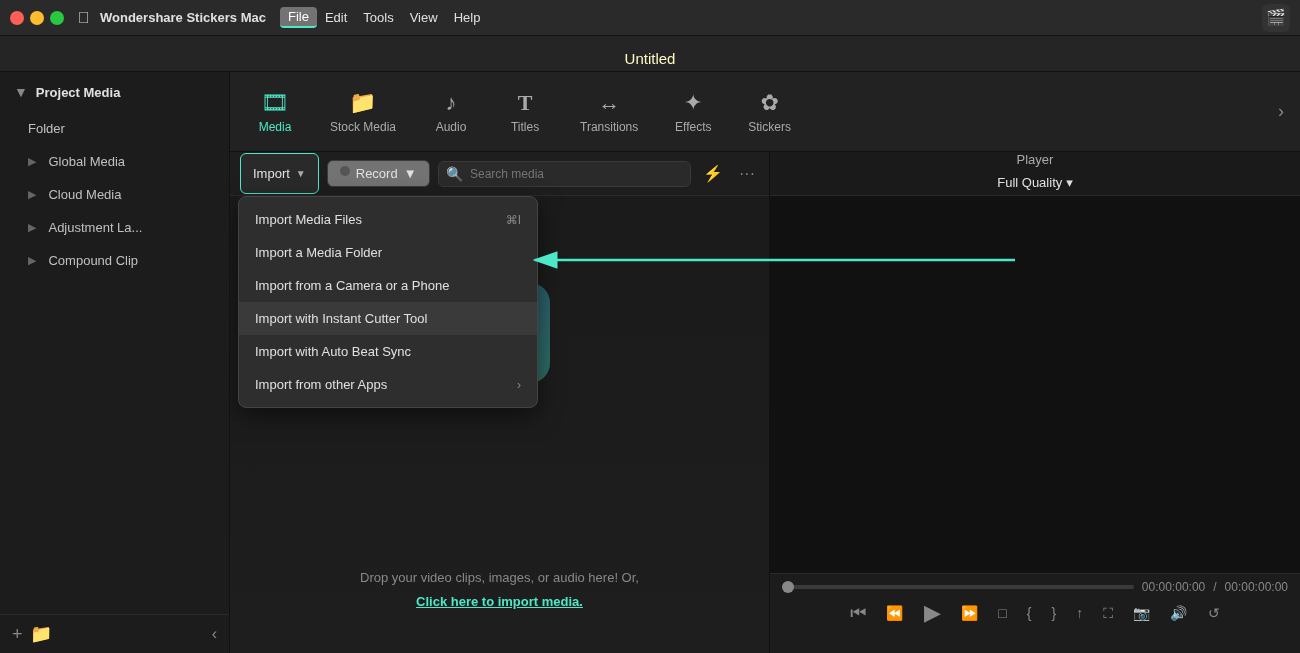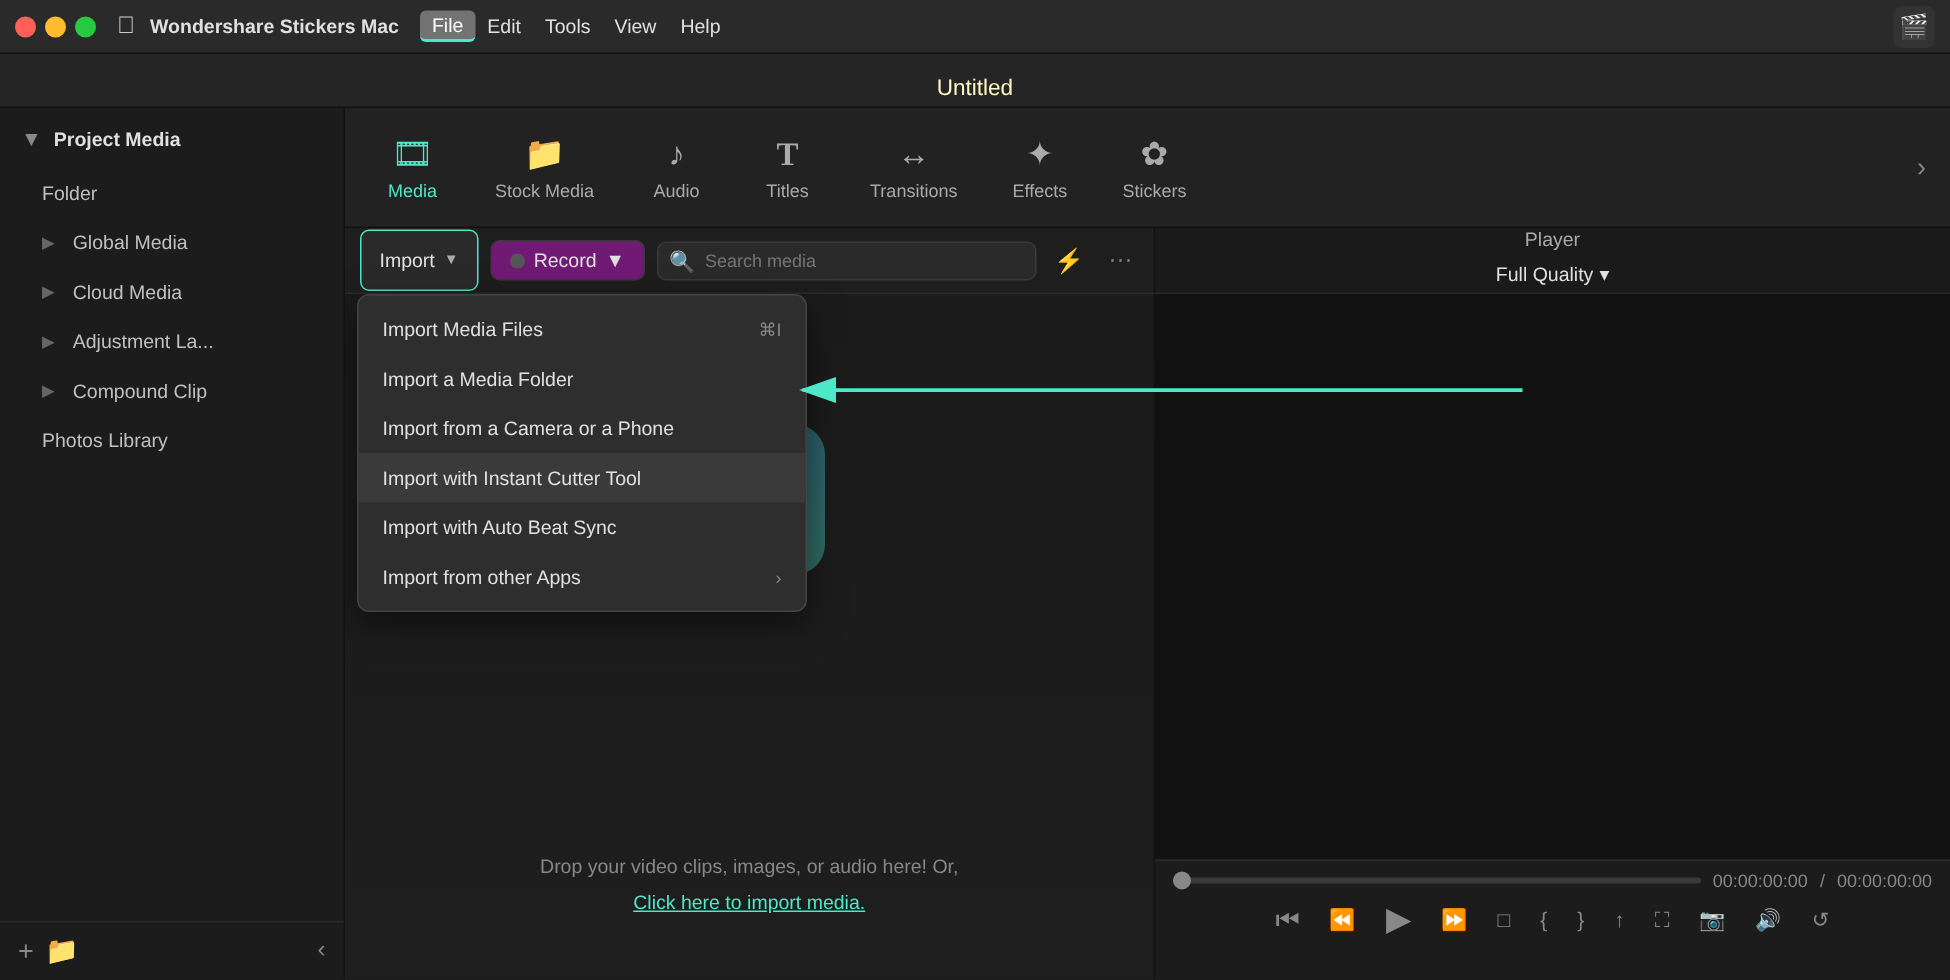--- a/index.html
+++ b/index.html
@@ -175,23 +175,23 @@
       border: 1.5px solid #4de8c8;
       border-radius: 6px;
       padding: 12px 12px;
       color: #e0e0e0;
       font-size: 13px;
       cursor: pointer;
     }
     .import-btn .chevron { font-size: 10px; color: #aaa; }
     .record-btn {
       display: flex;
-      align-items: center;
+      align-items: flex-start;
       gap: 6px;
-      background: #701a75;
+      background: #737373;
       border: 1px solid #3a3a3a;
       border-radius: 6px;
       padding: 5px 12px;
       color: #e0e0e0;
       font-size: 13px;
       cursor: pointer;
     }
     .record-dot { width: 10px; height: 10px; border-radius: 50%; background: #555; }
     .search-box {
       flex: 1;
@@ -290,20 +290,21 @@
       z-index: 1;
       text-align: center;
       color: #888;
       font-size: 13px;
       line-height: 1.8;
     }
     .drop-link {
       color: #4de8c8;
       text-decoration: underline;
       cursor: pointer;
+      font-weight: bold;
     }
 
     
     .player-panel {
       flex: 1;
       background: #1a1a1a;
       display: flex;
       flex-direction: column;
     }
     .player-header {
@@ -468,23 +469,20 @@
       <span>Cloud Media</span>
     </div>
     <div class="sidebar-item">
       <span class="item-chevron">▶</span>
       <span>Adjustment La...</span>
     </div>
     <div class="sidebar-item">
       <span class="item-chevron">▶</span>
       <span>Compound Clip</span>
     </div>
-    <div class="sidebar-item">
-      <span>Photos Library</span>
-    </div>
     <div class="sidebar-bottom">
       <span class="sidebar-bottom-btn">+</span>
       <span class="sidebar-bottom-btn">📁</span>
       <span class="sidebar-collapse">‹</span>
     </div>
   </div>
 
   <div class="right-panel">
 
     <div class="tabs-row">

